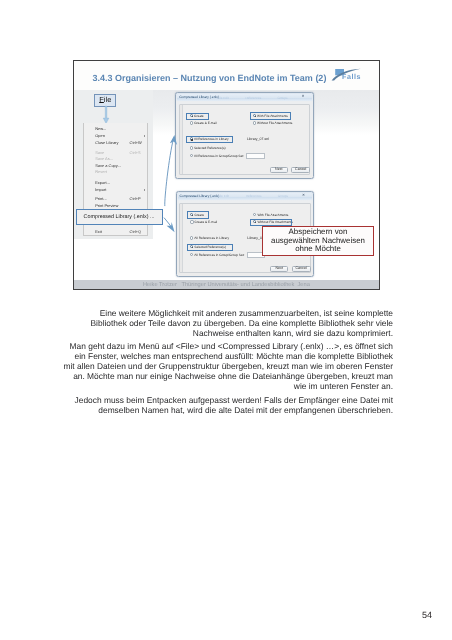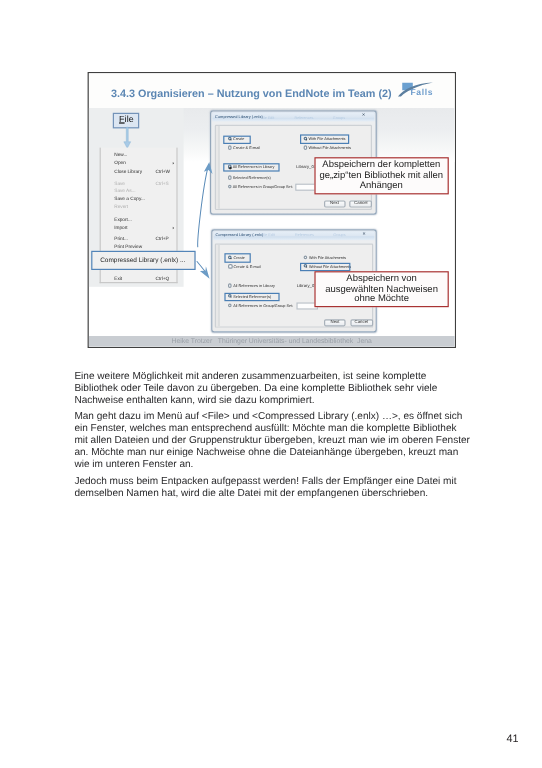--- a/index.html
+++ b/index.html
@@ -76,21 +76,21 @@
      font-size:7.9px;line-height:8.65px;color:#1c1c1c;text-align:center;
      display:flex;align-items:center;justify-content:center;}
   .callout div{width:100%;}
 
   
   .anno{position:absolute;left:0;top:0;width:306px;height:230px;overflow:visible;pointer-events:none;}
 
   
   .bodytext{position:absolute;left:62px;top:308.2px;width:331px;}
   .bodytext p{margin:0 0 3.3px 0;font-size:8.4px;line-height:10.0px;color:#2a2a2c;
-              text-align:left;}
+              text-align:right;}
   .pagenum{position:absolute;left:422px;top:610px;font-size:9px;color:#231f20;}
 </style>
 </head>
 <body>
 
 <div class="page">
 
   <div class="slide">
     <div class="slide-title-band"></div>
     <div class="slide-body"></div>
@@ -241,32 +241,29 @@
 
     <svg class="anno" viewBox="0 0 306 230">
       <g fill="none" stroke="#5a8bb8" stroke-width="0.85" stroke-linecap="round">
         <path d="M90.8 144.7 C90.2 138 95.0 95 99.4 78.0"></path>
         <path d="M90.2 156.9 C92.4 159.4 96.4 164.6 98.4 167.2"></path>
       </g>
       <path d="M100.4 74.0 L103.1 84.0 L99.8 80.6 L95.9 82.2 Z" fill="#6c9cc6"></path>
       <path d="M100.6 171.3 L92.6 164.8 L97.2 164.7 L97.6 160.9 Z" fill="#6c9cc6"></path>
     </svg>
 
-    <div class="callout" style="left:187.8px;top:69.9px;width:111.9px;height:31px;">
-      <div>Abspeichern der kompletten ge„zip“ten Bibliothek mit allen Anhängen</div>
-    </div>
     <div class="callout" style="left:188.3px;top:164.8px;width:111.4px;height:30.5px;">
       <div>Abspeichern von ausgewählten Nachweisen ohne Möchte</div>
     </div>
 
     <div class="slide-footer">
       <div class="slide-footer-txt">Heike Trotzer   Thüringer Universitäts- und Landesbibliothek  Jena</div>
     </div>
   </div>
 
   <div class="bodytext">
     <p>Eine weitere Möglichkeit mit anderen zusammenzuarbeiten, ist seine komplette Bibliothek oder Teile davon zu übergeben. Da eine komplette Bibliothek sehr viele Nachweise enthalten kann, wird sie dazu komprimiert.</p>
     <p>Man geht dazu im Menü auf &lt;File&gt; und &lt;Compressed Library (.enlx) …&gt;, es öffnet sich ein Fenster, welches man entsprechend ausfüllt: Möchte man die komplette Bibliothek mit allen Dateien und der Gruppenstruktur übergeben, kreuzt man wie im oberen Fenster an. Möchte man nur einige Nachweise ohne die Dateianhänge übergeben, kreuzt man wie im unteren Fenster an.</p>
     <p>Jedoch muss beim Entpacken aufgepasst werden! Falls der Empfänger eine Datei mit demselben Namen hat, wird die alte Datei mit der empfangenen überschrieben.</p>
   </div>
 
-  <div class="pagenum">41</div>
+  <div class="pagenum">54</div>
 </div>
 
 </body></html>

